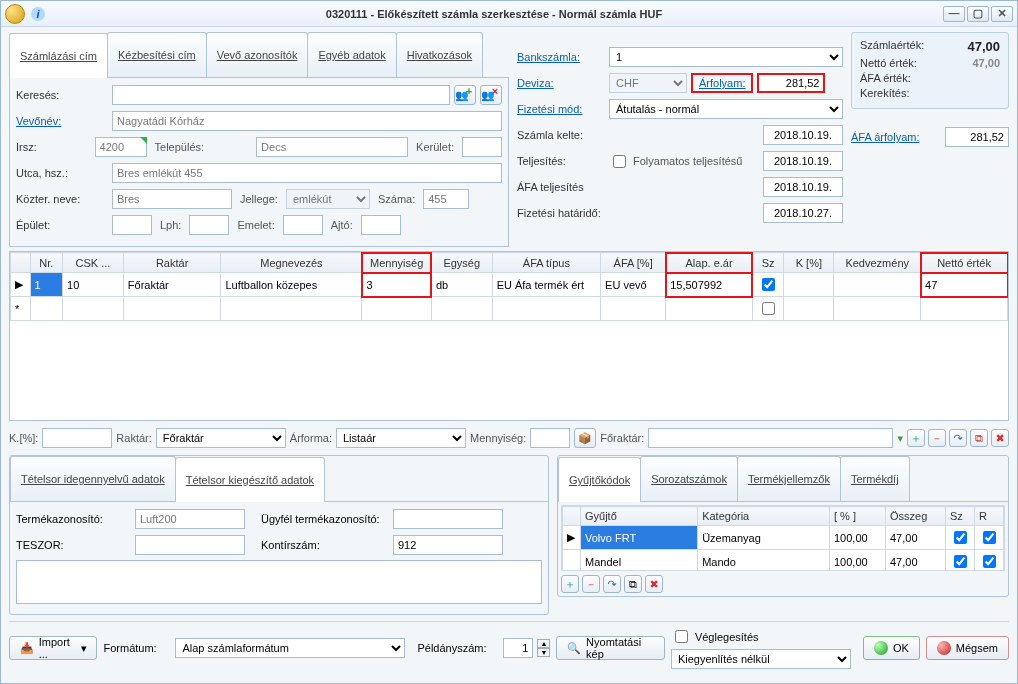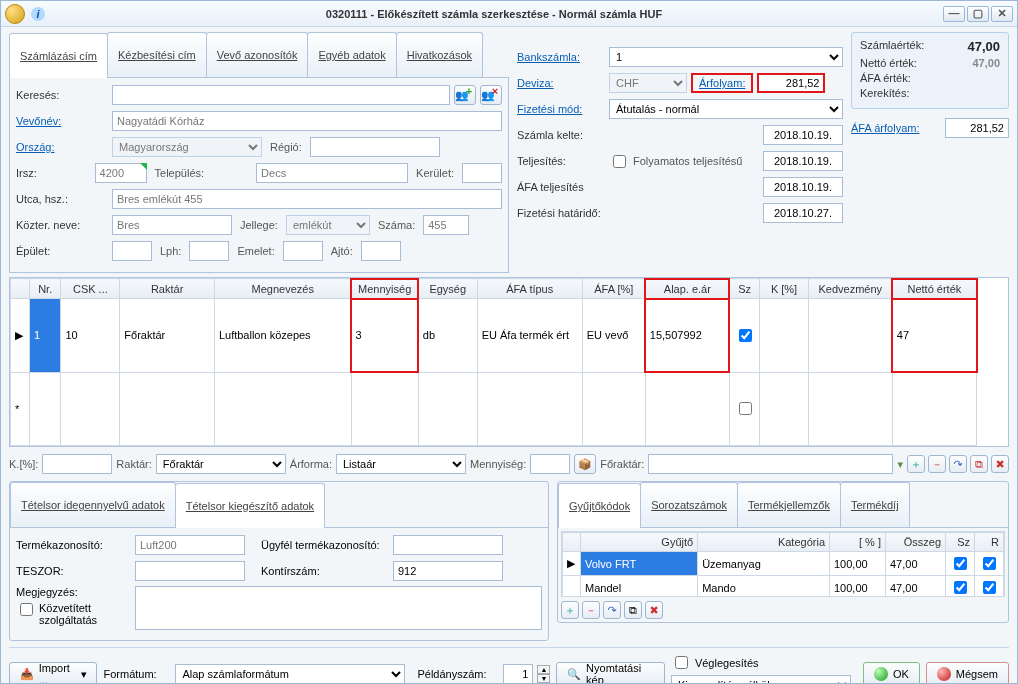--- a/index.html
+++ b/index.html
@@ -45,31 +45,31 @@
 
   .gridzone { border:1px solid #b0c4de; display:flex; flex-direction:column; background:#fff; }
   .gridzone .tab-strip { border-bottom:1px solid #b0c4de; background:#F2F6F9; }
   .grid-table { width:100%; border-collapse:collapse; }
   .grid-table th, .grid-table td { border:1px solid #cfd9e5; padding:2px 4px; height:20px; background:#fff; text-align:left; white-space:nowrap; }
   .grid-table th { background:linear-gradient(#f6f9fc,#e8eef5); font-weight:normal; color:#333; text-align:center; }
   .rowhdr { width:18px; background:linear-gradient(#f6f9fc,#e8eef5); text-align:center; }
   .num { text-align:right; }
   .sel-cell { background:#2b7de1 !important; color:#fff; }
   .grid-empty { flex:1; background:#fff; }
-  .grid-wrap { height:168px; display:flex; overflow:hidden;gap:31px; }
+  .grid-wrap { height:168px; display:flex; flex-direction:column; overflow:hidden;gap:31px; }
 
   .filter-row { display:flex; align-items:center; gap:4px; padding:3px 0; }
 
   .bottom-tabs { display:flex; gap:8px; align-items:flex-start; }
   .bottom-left { width:540px; border:1px solid #b0c4de; border-radius:3px; }
   .bottom-right { flex:1; border:1px solid #b0c4de; border-radius:3px; }
   .bottom-body { padding:6px; }
 
   .mini-grid th, .mini-grid td { border:1px solid #cfd9e5; padding:2px 4px; height:19px; background:#fff; white-space:nowrap; text-align:left; }
-  .mini-grid th { background:linear-gradient(#f6f9fc,#e8eef5); font-weight:normal; color:#333; text-align:right; }
+  .mini-grid th { background:linear-gradient(#f6f9fc,#e8eef5); font-weight:normal; color:#333; text-align:left; }
 
   .footerbar { display:flex; align-items:center; gap:6px; padding:4px 0; }
   .btn { height:24px; padding:0 10px; border:1px solid #9fb6d0; border-radius:3px; background:linear-gradient(#fdfdfd,#e6edf5); display:inline-flex; align-items:center; gap:5px; cursor:pointer; }
   .btn.ok { border-color:#7fbf7f; }
   .btn.cancel { border-color:#d19090; }
   .circ { width:14px; height:14px; border-radius:50%; display:inline-block; }
   .circ.green{ background:radial-gradient(circle at 30% 30%,#b7ffb7,#1b9a1b); }
   .circ.red{ background:radial-gradient(circle at 30% 30%,#ffb7b7,#c21b1b); }
 
   .corner-mark { position:absolute; right:0; top:0; width:0; height:0; border-top:7px solid #2bb24c; border-left:7px solid transparent; }
@@ -109,26 +109,20 @@
         <div class="form-body">
           <div class="form-row">
             <span class="lbl">Keresés:</span>
             <input type="text" style="flex: 1 1 0%;">
             <span class="icon-btn">👥<span style="color:#2aa52a;font-weight:bold;position:relative;left:-3px;top:-4px;">+</span></span>
             <span class="icon-btn">👥<span style="color:#c22;font-weight:bold;position:relative;left:-3px;top:-4px;">×</span></span>
           </div>
           <div class="form-row">
             <span class="lbl lbl-link">Vevőnév:</span>
             <input type="text" class="txt-ro" style="flex: 1 1 0%;" value="Nagyatádi Kórház">
-          </div>
-          <div class="form-row">
-            <span class="lbl lbl-link">Ország:</span>
-            <select style="width:150px" class="txt-ro"><option>Magyarország</option></select>
-            <span class="lbl2">Régió:</span>
-            <input type="text" style="width: 130px;">
           </div>
           <div class="form-row">
             <span class="lbl">Irsz:</span>
             <span class="relbox" style="width:52px">
               <input type="text" class="txt-ro" style="width: 52px;" value="4200">
               <span class="corner-mark"></span>
             </span>
             <span class="lbl2">Település:</span>
             <input type="text" class="txt-ro" style="flex: 1 1 0%; margin-left: 44px;" value="Decs">
             <span class="lbl2">Kerület:</span>
@@ -191,21 +185,21 @@
           <span style="flex:1"></span>
           <span class="date-box">2018.10.19.</span>
         </div>
         <div class="form-row">
           <span class="lbl" style="width:110px">Fizetési határidő:</span>
           <span style="flex:1"></span>
           <span class="date-box">2018.10.27.</span>
         </div>
       </div>
 
-      <div style="display:flex;flex-direction:column;gap:8px">
+      <div style="display:flex;flex-direction:column;gap:17px">
         <div class="right-box">
           <div class="sum-row">
               <span class="sum-lbl">Számlaérték:</span>
               <span class="sum-val sum-big">47,00</span>
             </div>
           <div class="sum-row">
               <span class="sum-lbl">Nettó érték:</span>
               <span class="sum-val" style="color:#888;font-weight:bold">47,00</span>
             </div>
           <div class="sum-row">
@@ -319,27 +313,20 @@
             <span style="width:140px;padding-left:12px">Ügyfél termékazonosító:</span>
             <input type="text" style="width: 110px;">
           </div>
           <div class="form-row">
             <span style="width:115px">TESZOR:</span>
             <input type="text" style="width: 110px;">
             <span style="width:140px;padding-left:12px">Kontírszám:</span>
             <input type="text" style="width: 110px;" value="912">
           </div>
           <div class="form-row" style="align-items:flex-start">
-            <div style="width:115px">
-              <div>Megjegyzés:</div>
-              <div style="margin-top:4px;display:flex;align-items:flex-start;gap:3px">
-                <input type="checkbox" class="chk" style="margin-top: 1px;">
-                <span style="width:80px">Közvetített szolgáltatás</span>
-              </div>
-            </div>
             <textarea style="flex: 1 1 0%; height: 44px; border: 1px solid rgb(167, 189, 214); resize: none;"></textarea>
           </div>
         </div>
       </div>
 
       <div class="bottom-right">
         <div class="tab-strip">
           <div class="tab active">Gyűjtőkódok</div>
           <div class="tab">Sorozatszámok</div>
           <div class="tab">Termékjellemzők</div>

